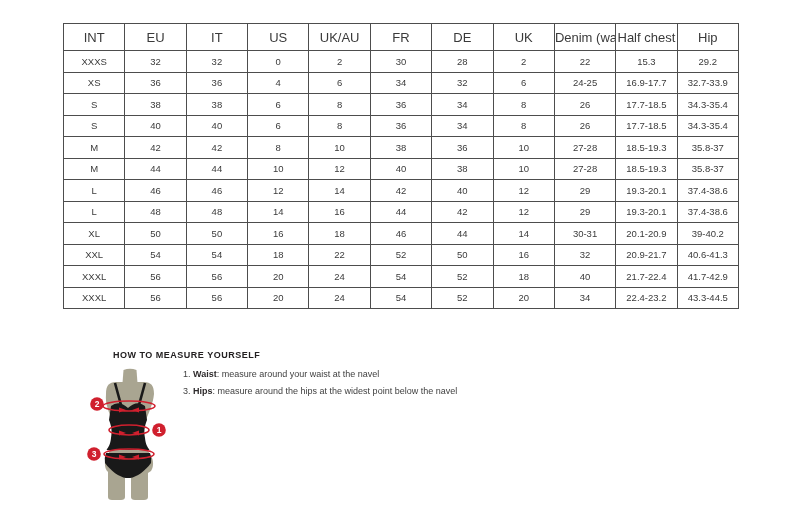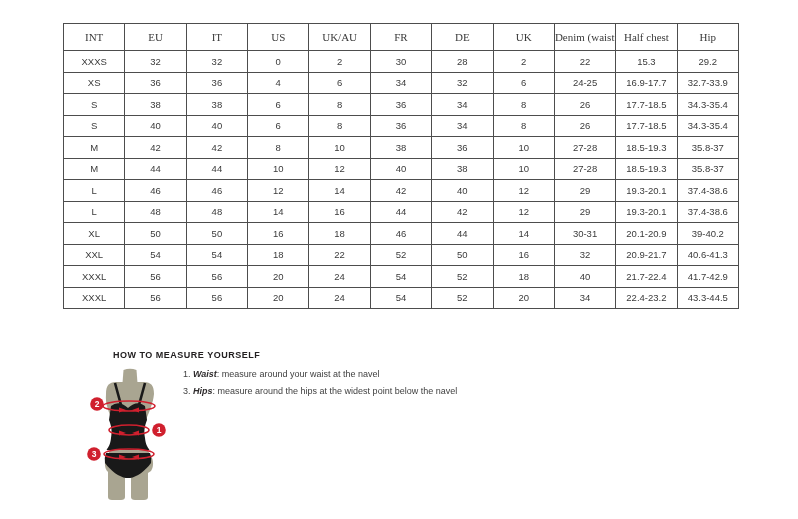--- a/index.html
+++ b/index.html
@@ -9,33 +9,33 @@
   }
   table.size-table {
     position:absolute; left:63px; top:23px; width:676px;
     border-collapse:collapse; table-layout:fixed;
   }
   table.size-table th, table.size-table td {
     border:1px solid #4d4d4d; text-align:center; vertical-align:middle;
     color:#3a3a3a; padding:0; white-space:nowrap; overflow:hidden;
     background:#ffffff;
   }
-  table.size-table th { height:26px; font-size:11px; font-weight:400;font-family:Liberation Serif, serif; }
+  table.size-table th { height:26px; font-size:13px; font-weight:400; }
   table.size-table td { height:20.5px; font-size:9.5px; font-weight:400; }
   .measure-heading {
     position:absolute; left:65px; top:350px; margin:0;
     font-size:9px; font-weight:bold; letter-spacing:.5px; color:#232021;padding-left:48px;
   }
   .figure-wrap { position:absolute; left:78px; top:368px; width:100px; height:135px; }
   ol.steps {
     position:absolute; left:183px; top:369px; margin:0; padding:0; list-style:none;
     font-size:9px; color:#3f3f3f;
   }
   ol.steps li { line-height:11px; margin-bottom:5.5px; }
-  ol.steps b { color:#2e2b2c;font-style:italic; }
+  ol.steps b { color:#2e2b2c; }
 </style>
 </head>
 <body>
 
 <div>
 
   <table class="size-table">
     <thead>
       <tr>
           <th>INT</th>

